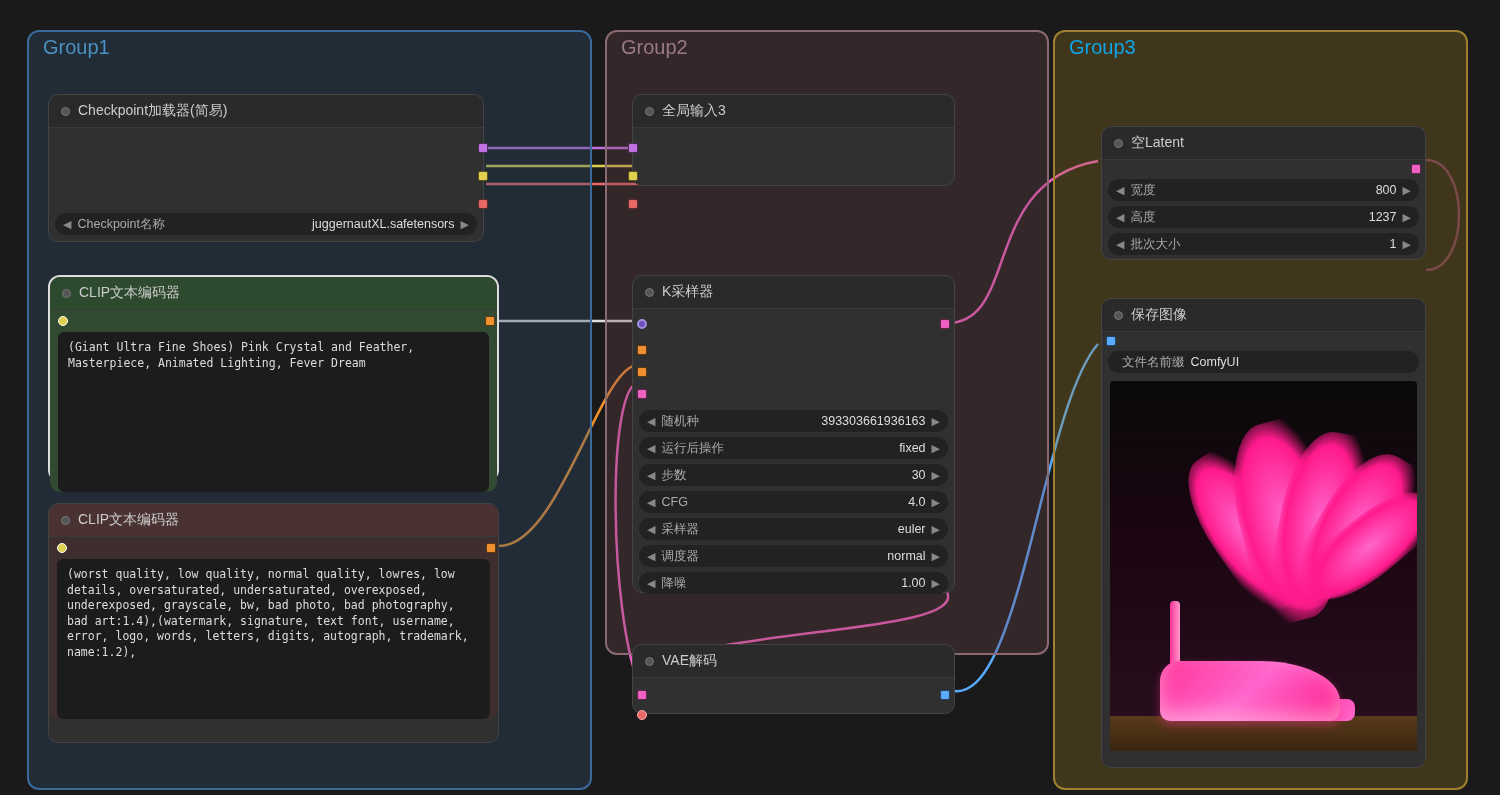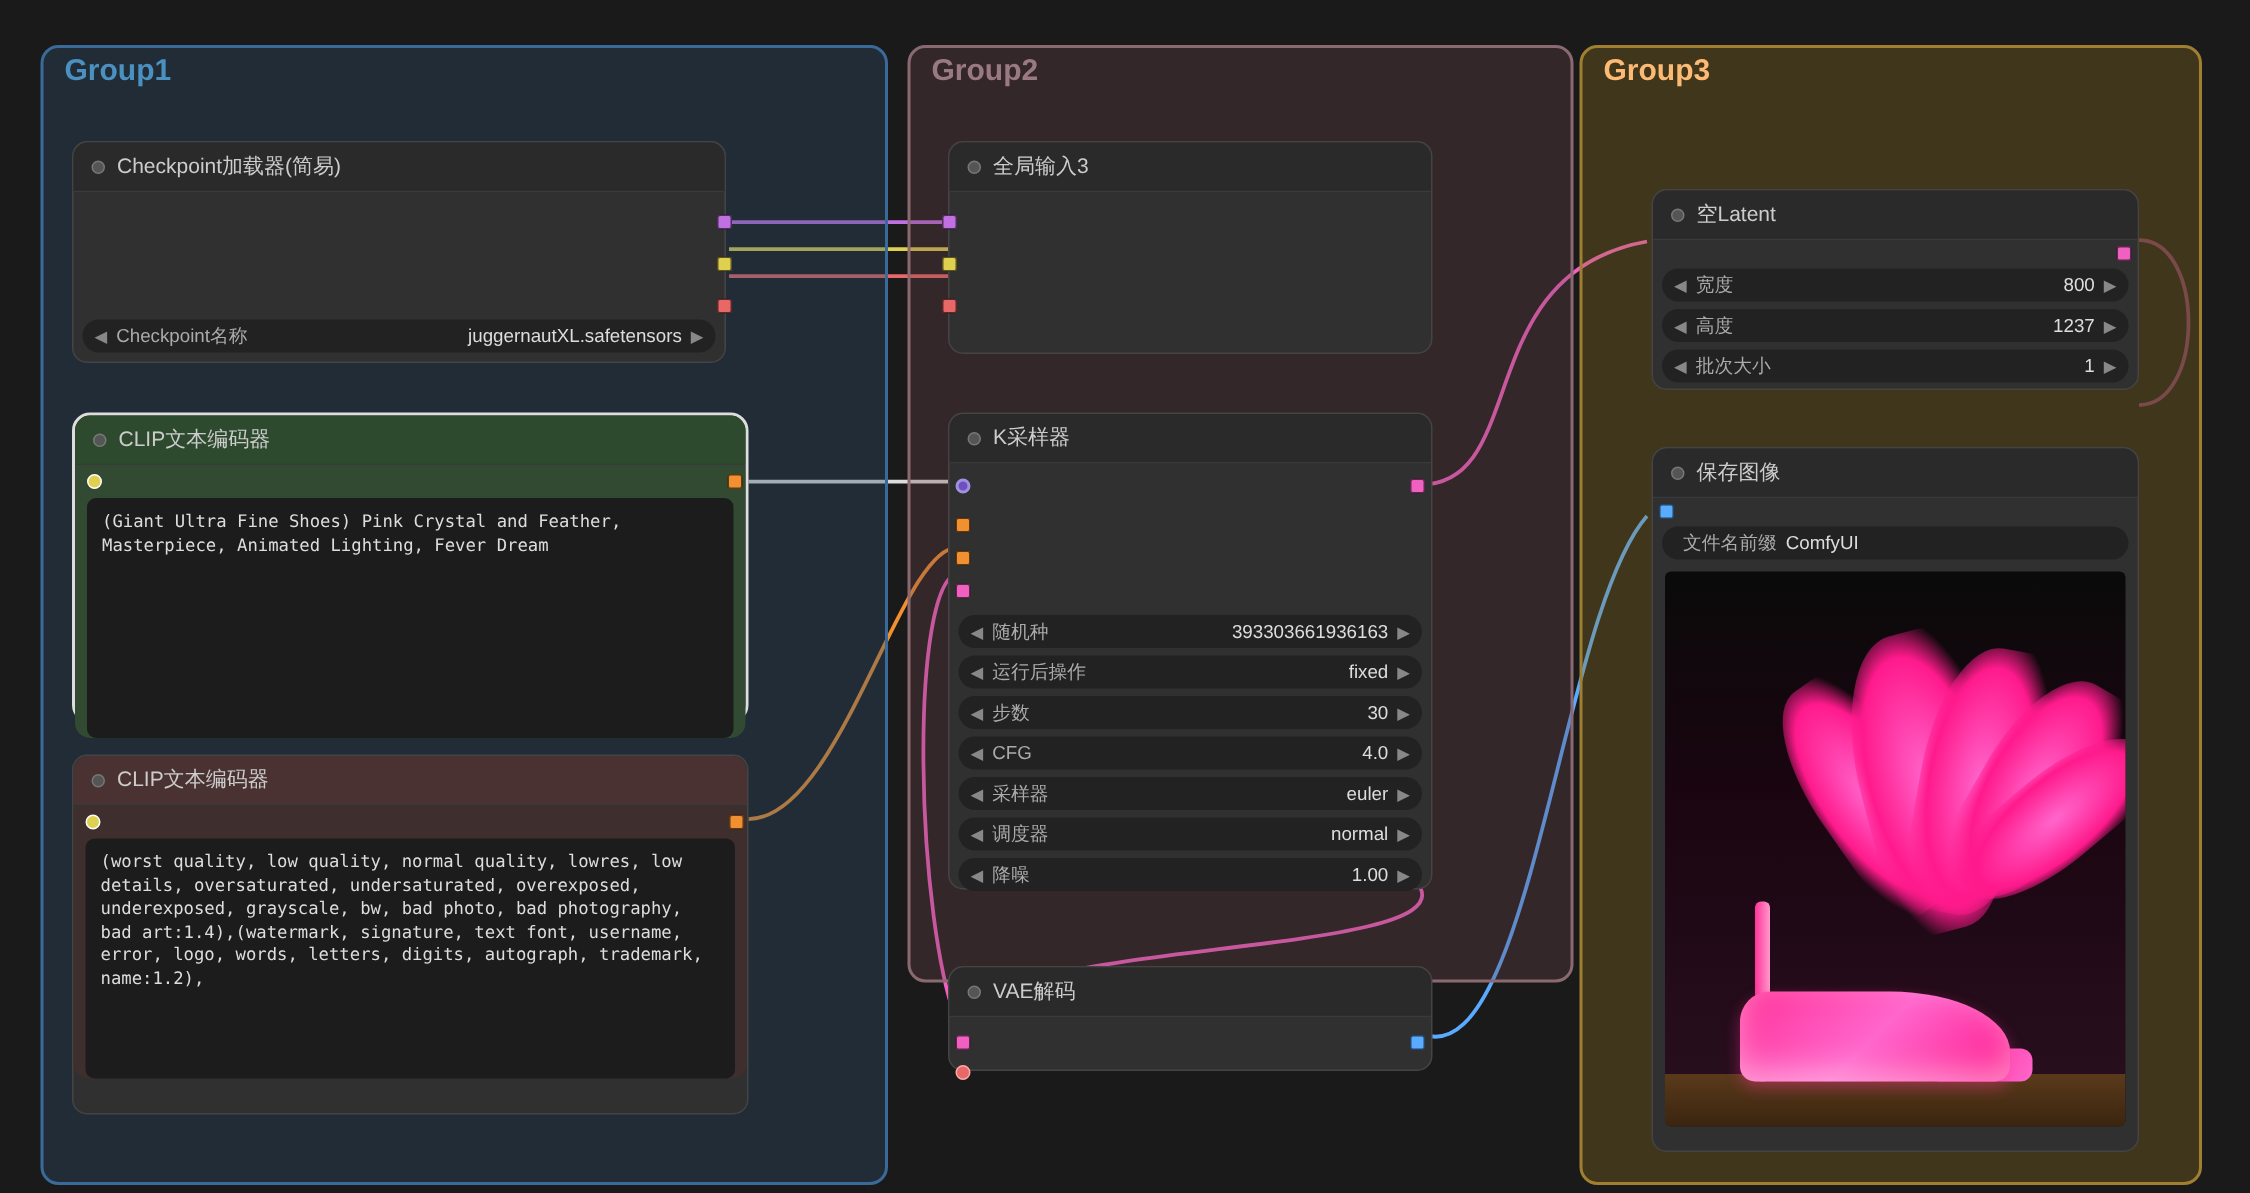--- a/index.html
+++ b/index.html
@@ -1,43 +1,43 @@
 <!DOCTYPE html>
 <html><head>
 <meta charset="utf-8">
 <style>
 *{margin:0;padding:0;box-sizing:border-box}
 body{background:#1a1a1a;width:1500px;height:795px;position:relative;font-family:Arial,sans-serif;overflow:hidden;color:#ccc}
 .group{position:absolute;border-radius:12px;border:2px solid}
-.group-title{padding:4px 14px;font-size:20px;font-weight:700}
+.group-title{padding:4px 14px;font-size:20px;font-weight:400}
 .g1{left:27px;top:30px;width:565px;height:760px;background:rgba(50,80,110,0.35);border-color:#3a6a9a}
 .g1 .group-title{color:#4a90c0}
 .g2{left:605px;top:30px;width:444px;height:625px;background:rgba(110,70,80,0.3);border-color:#8a6a70}
 .g2 .group-title{color:#9a7a82}
 .g3{left:1053px;top:30px;width:415px;height:760px;background:rgba(150,120,30,0.3);border-color:#a08030}
-.g3 .group-title{color:#fdba74}
+.g3 .group-title{color:#0ea5e9}
 .node{position:absolute;background:#303030;border-radius:10px;border:1px solid #444;overflow:visible}
 .node-header{display:flex;align-items:center;gap:8px;padding:7px 12px;font-size:14px;border-bottom:1px solid #3a3a3a;background:#2a2a2a;border-radius:10px 10px 0 0}
 .hdr-dot{width:9px;height:9px;border-radius:50%;background:#555;border:1px solid #777}
 .node-body{padding:6px 8px 10px}
 .widget{display:flex;align-items:center;background:#222;border-radius:11px;padding:3px 8px;margin:5px 6px;font-size:12.5px;color:#aaa;height:22px}
 .widget .arr{font-size:11px;color:#888;cursor:pointer}
 .widget .lbl{flex:0 0 auto;margin:0 6px}
 .widget .val{flex:1;text-align:right;margin-right:6px;color:#ddd}
 .textarea{background:#1c1c1c;border-radius:6px;margin:2px 8px 8px;padding:8px 10px;font-family:monospace;font-size:11.5px;color:#ddd;line-height:1.35;white-space:pre-wrap}
 .port{width:10px;height:10px;border-radius:2px;position:absolute;border:1px solid rgba(0,0,0,0.6)}
 .port.circle{border-radius:50%}
 .n-checkpoint{left:48px;top:94px;width:436px;height:148px}
 .n-clip-pos{left:48px;top:275px;width:451px;height:207px;border:2px solid #ddd;border-radius:12px}
 .n-clip-pos .node-header{background:#2e4a2e}
 .n-clip-pos-inner{background:#314a31;border-radius:0 0 10px 10px;padding-top:2px}
 .n-clip-neg{left:48px;top:503px;width:451px;height:240px}
 .n-clip-neg .node-header{background:#4a3232}
 .n-clip-neg-inner{background:#3f2e2e;border-radius:0 0 10px 10px;padding-top:2px}
-.n-global{left:632px;top:94px;width:323px;height:142px}
+.n-global{left:632px;top:94px;width:323px;height:92px}
 .n-ksampler{left:632px;top:275px;width:323px;height:318px}
 .n-vae{left:632px;top:644px;width:323px;height:70px}
 .n-latent{left:1101px;top:126px;width:325px;height:134px}
 .n-save{left:1101px;top:298px;width:325px;height:470px}
 svg.wires{position:absolute;left:0;top:0;width:1500px;height:795px;pointer-events:none}
 .wire{fill:none;stroke-width:2.5}
 .img-slot{margin:8px;height:370px;border-radius:4px;display:flex;align-items:center;justify-content:center;font-size:11px;color:#666;position:relative;overflow:hidden;background:linear-gradient(180deg,#0a0a0a 0%,#1a0510 40%,#2a1020 100%)}
 .shoe{position:absolute;width:200px;height:160px;bottom:30px;left:50px}
 .heel-body{position:absolute;width:180px;height:60px;bottom:0;left:0;background:linear-gradient(135deg,#ff3399,#ff66cc,#ff1a8c);border-radius:20px 80px 10px 10px / 20px 40px 10px 10px;box-shadow:inset 0 -8px 20px rgba(255,200,230,0.6),0 4px 10px rgba(255,50,150,0.4)}
 .heel-spike{position:absolute;width:10px;height:120px;bottom:0;left:10px;background:linear-gradient(90deg,#ff3399,#ff99cc);border-radius:4px}

